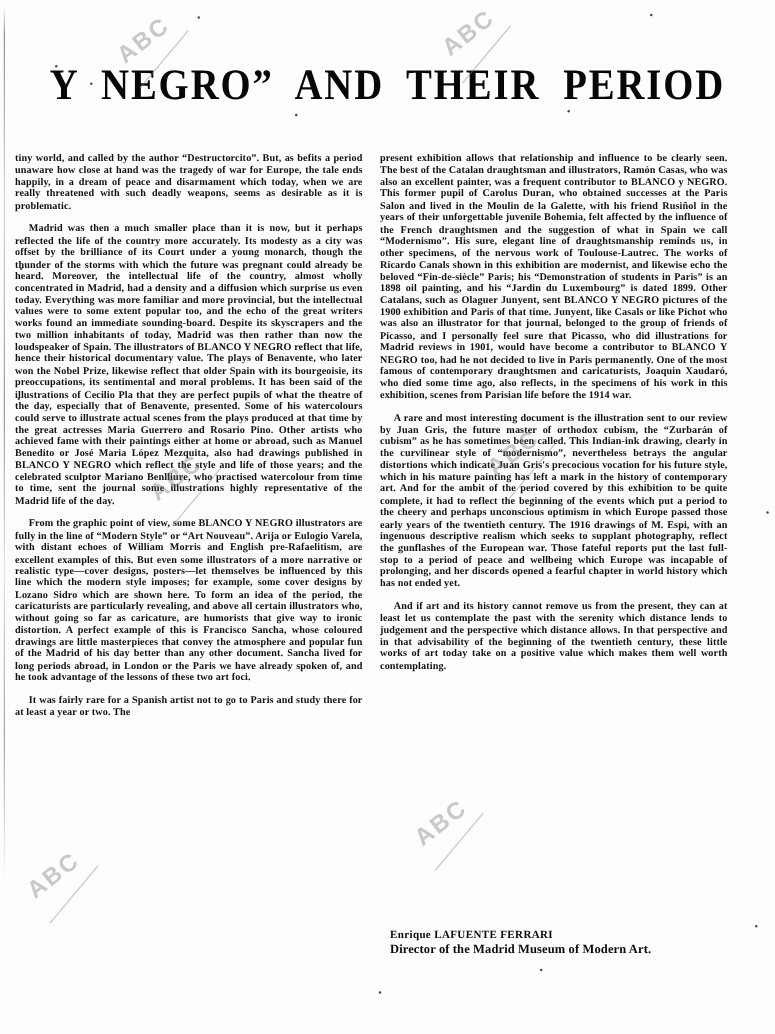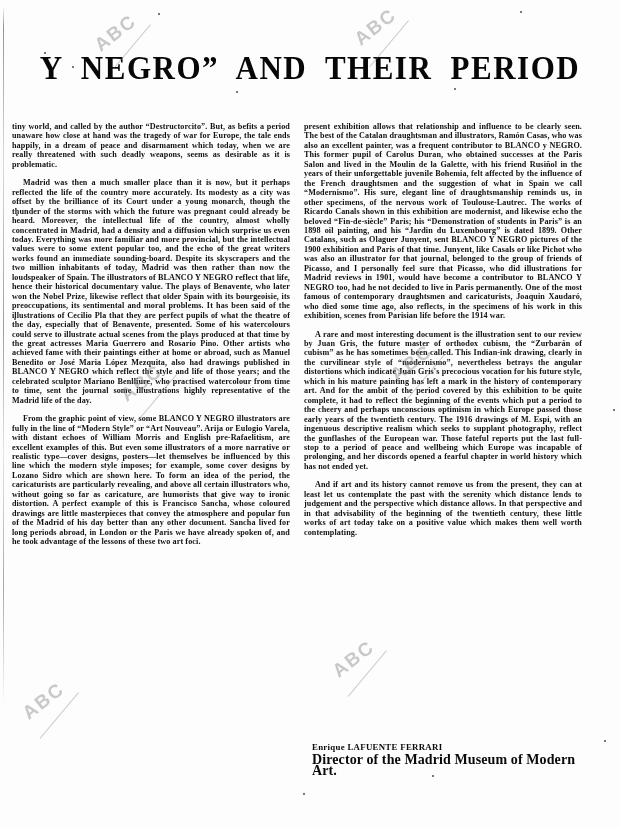--- a/index.html
+++ b/index.html
@@ -95,21 +95,21 @@
   }
   .signature .sig-name {
     font-size: 8.8px;
     font-weight: bold;
     line-height: 11px;
     letter-spacing: 0.3px;
     color: #0a0a0a;
   }
   .signature .sig-name .given { font-variant: normal; }
   .signature .sig-role {
-    font-size: 14px;
+    font-size: 10px;
     font-weight: bold;
     line-height: 11px;
     letter-spacing: 0.1px;
     color: #0a0a0a;
     margin-top: 1px;
   }
 
   
   .wm {
     position: absolute;
@@ -159,20 +159,21 @@
   <div class="headline">
     <span>Y NEGRO” AND THEIR PERIOD</span>
   </div>
 
   <div class="columns">
 
     <div class="col">
       <p class="no-indent">tiny world, and called by the author “Destructorcito”. But, as befits a period unaware how close at hand was the tragedy of war for Europe, the tale ends happily, in a dream of peace and disarmament which today, when we are really threatened with such deadly weapons, seems as desirable as it is problematic.</p>
       <p>Madrid was then a much smaller place than it is now, but it perhaps reflected the life of the country more accurately. Its modesty as a city was offset by the brilliance of its Court under a young monarch, though the thunder of the storms with which the future was pregnant could already be heard. Moreover, the intellectual life of the country, almost wholly concentrated in Madrid, had a density and a diffusion which surprise us even today. Everything was more familiar and more provincial, but the intellectual values were to some extent popular too, and the echo of the great writers works found an immediate sounding-board. Despite its skyscrapers and the two million inhabitants of today, Madrid was then rather than now the loudspeaker of Spain. The illustrators of BLANCO Y NEGRO reflect that life, hence their historical documentary value. The plays of Benavente, who later won the Nobel Prize, likewise reflect that older Spain with its bourgeoisie, its preoccupations, its sentimental and moral problems. It has been said of the illustrations of Cecilio Pla that they are perfect pupils of what the theatre of the day, especially that of Benavente, presented. Some of his watercolours could serve to illustrate actual scenes from the plays produced at that time by the great actresses Maria Guerrero and Rosario Pino. Other artists who achieved fame with their paintings either at home or abroad, such as Manuel Benedito or José Maria López Mezquita, also had drawings published in BLANCO Y NEGRO which reflect the style and life of those years; and the celebrated sculptor Mariano Benlliure, who practised watercolour from time to time, sent the journal some illustrations highly representative of the Madrid life of the day.</p>
       <p>From the graphic point of view, some BLANCO Y NEGRO illustrators are fully in the line of “Modern Style” or “Art Nouveau”. Arija or Eulogio Varela, with distant echoes of William Morris and English pre-Rafaelitism, are excellent examples of this. But even some illustrators of a more narrative or realistic type—cover designs, posters—let themselves be influenced by this line which the modern style imposes; for example, some cover designs by Lozano Sidro which are shown here. To form an idea of the period, the caricaturists are particularly revealing, and above all certain illustrators who, without going so far as caricature, are humorists that give way to ironic distortion. A perfect example of this is Francisco Sancha, whose coloured drawings are little masterpieces that convey the atmosphere and popular fun of the Madrid of his day better than any other document. Sancha lived for long periods abroad, in London or the Paris we have already spoken of, and he took advantage of the lessons of these two art foci.</p>
+      <p>It was fairly rare for a Spanish artist not to go to Paris and study there for at least a year or two. The</p>
     </div>
 
     <div class="col">
       <p class="no-indent">present exhibition allows that relationship and influence to be clearly seen. The best of the Catalan draughtsman and illustrators, Ramón Casas, who was also an excellent painter, was a frequent contributor to BLANCO y NEGRO. This former pupil of Carolus Duran, who obtained successes at the Paris Salon and lived in the Moulin de la Galette, with his friend Rusiñol in the years of their unforgettable juvenile Bohemia, felt affected by the influence of the French draughtsmen and the suggestion of what in Spain we call “Modernismo”. His sure, elegant line of draughtsmanship reminds us, in other specimens, of the nervous work of Toulouse-Lautrec. The works of Ricardo Canals shown in this exhibition are modernist, and likewise echo the beloved “Fin-de-siècle” Paris; his “Demonstration of students in Paris” is an 1898 oil painting, and his “Jardin du Luxembourg” is dated 1899. Other Catalans, such as Olaguer Junyent, sent BLANCO Y NEGRO pictures of the 1900 exhibition and Paris of that time. Junyent, like Casals or like Pichot who was also an illustrator for that journal, belonged to the group of friends of Picasso, and I personally feel sure that Picasso, who did illustrations for Madrid reviews in 1901, would have become a contributor to BLANCO Y NEGRO too, had he not decided to live in Paris permanently. One of the most famous of contemporary draughtsmen and caricaturists, Joaquin Xaudaró, who died some time ago, also reflects, in the specimens of his work in this exhibition, scenes from Parisian life before the 1914 war.</p>
       <p>A rare and most interesting document is the illustration sent to our review by Juan Gris, the future master of orthodox cubism, the “Zurbarán of cubism” as he has sometimes been called. This Indian-ink drawing, clearly in the curvilinear style of “modernismo”, nevertheless betrays the angular distortions which indicate Juan Gris's precocious vocation for his future style, which in his mature painting has left a mark in the history of contemporary art. And for the ambit of the period covered by this exhibition to be quite complete, it had to reflect the beginning of the events which put a period to the cheery and perhaps unconscious optimism in which Europe passed those early years of the twentieth century. The 1916 drawings of M. Espi, with an ingenuous descriptive realism which seeks to supplant photography, reflect the gunflashes of the European war. Those fateful reports put the last full-stop to a period of peace and wellbeing which Europe was incapable of prolonging, and her discords opened a fearful chapter in world history which has not ended yet.</p>
       <p>And if art and its history cannot remove us from the present, they can at least let us contemplate the past with the serenity which distance lends to judgement and the perspective which distance allows. In that perspective and in that advisability of the beginning of the twentieth century, these little works of art today take on a positive value which makes them well worth contemplating.</p>
     </div>
 
   </div>
 

